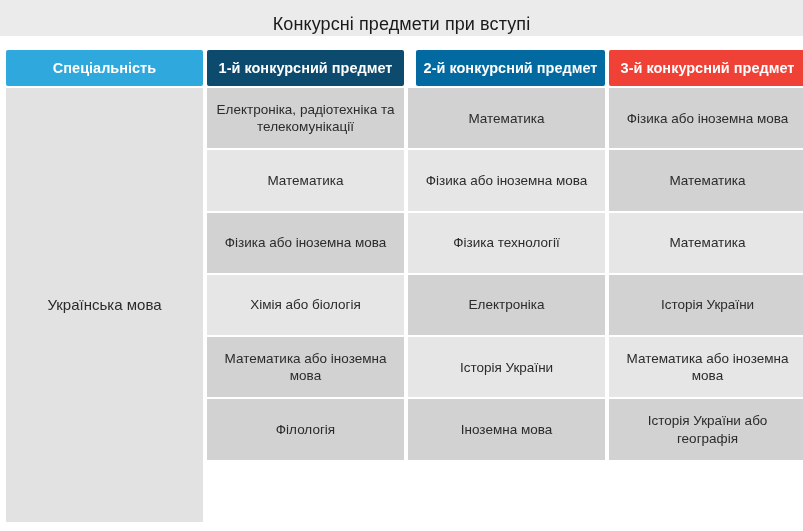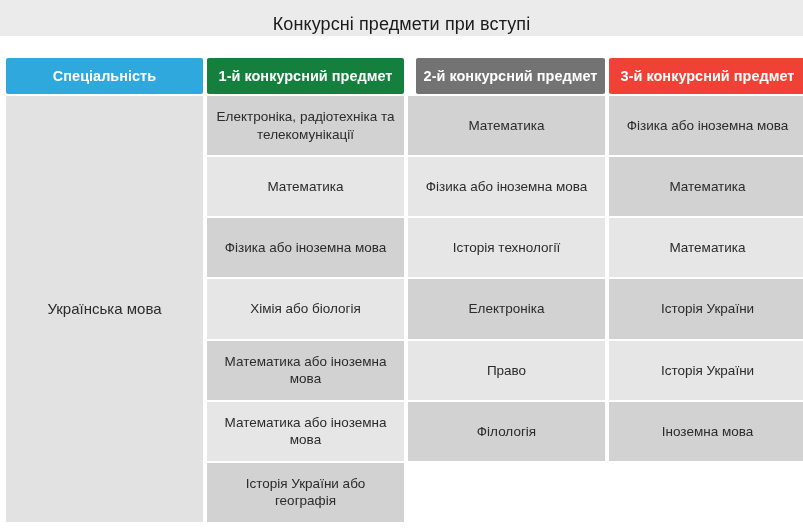--- a/index.html
+++ b/index.html
@@ -43,21 +43,21 @@
 
   
   .table-wrap {
     position: absolute;
     left: 0;
     top: 36px;
     width: 803px;
     height: 495px;
     background: #ffffff;
     box-sizing: border-box;
-    padding: 22px 6px 9px 6px;
+    padding: 14px 6px 9px 6px;
   }
 
   .grid {
     width: 100%;
     height: 100%;
     display: grid;
     grid-template-columns: 197px 197px 197px 197px;
     grid-template-rows: 36px repeat(7, 1fr);
     column-gap: 4px;
     row-gap: 2px;
@@ -73,22 +73,22 @@
     font-size: 14.5px;
     font-weight: 700;
     border-radius: 2px;
     text-align: center;
     padding: 0 4px;
     box-sizing: border-box;
     white-space: nowrap;
     overflow: hidden;
   }
   .hcell.h0 { background: #2fa8dd; }
-  .hcell.h1 { background: #15803d; }
-  .hcell.h2 { background: #737373; margin-left: 8px; }
+  .hcell.h1 { background: #0c4a6e; }
+  .hcell.h2 { background: #0369a1; margin-left: 8px; }
   .hcell.h3 { background: #ef4136; }
 
   
   .bcell {
     display: flex;
     align-items: center;
     justify-content: center;
     text-align: center;
     font-size: 13.5px;
     color: #2b2b2b;
@@ -128,29 +128,28 @@
       <div class="bcell merged">Українська мова</div>
       <div class="bcell shade-dark">Математика</div>
       <div class="bcell shade-dark">Фізика або іноземна мова</div>
 
       <div class="bcell shade-light">Математика</div>
       <div class="bcell shade-light">Фізика або іноземна мова</div>
 
       <div class="bcell shade-dark">Математика</div>
       <div class="bcell shade-dark">Фізика або іноземна мова</div>
 
-      <div class="bcell shade-light">Історія технології</div>
+      <div class="bcell shade-light">Фізика технології</div>
       <div class="bcell shade-light">Математика</div>
       <div class="bcell shade-light">Хімія або біологія</div>
 
       <div class="bcell shade-dark">Електроніка</div>
       <div class="bcell shade-dark">Історія України</div>
       <div class="bcell shade-dark">Математика або іноземна мова</div>
 
-      <div class="bcell shade-light">Право</div>
       <div class="bcell shade-light">Історія України</div>
       <div class="bcell shade-light">Математика або іноземна мова</div>
 
       <div class="bcell shade-dark">Філологія</div>
       <div class="bcell shade-dark">Іноземна мова</div>
       <div class="bcell shade-dark">Історія України або географія</div>
 
     </div>
   </div>
 </div>

